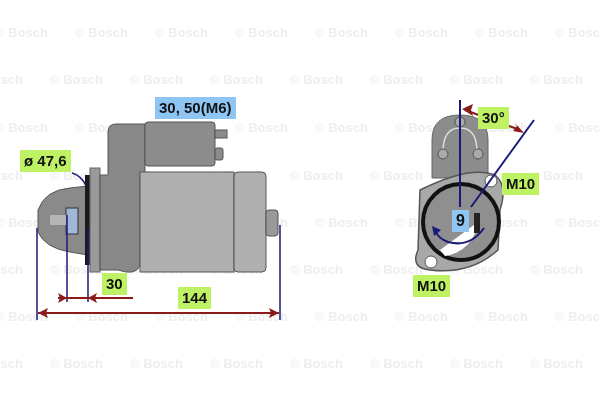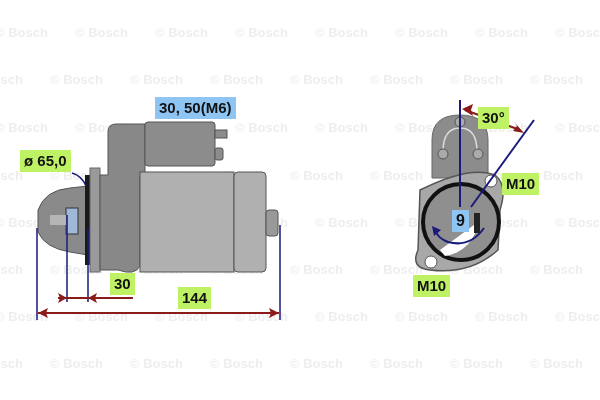--- a/index.html
+++ b/index.html
@@ -138,20 +138,20 @@
     <line x1="534" y1="120" x2="471" y2="207" stroke="#1a1a7a" stroke-width="2"></line>
     <line x1="465" y1="110" x2="520" y2="130" stroke="#8b1a1a" stroke-width="2" stroke-dasharray="0"></line>
     <polygon points="462,109 473,104 471,110 473,116" fill="#8b1a1a"></polygon>
     <polygon points="524,133 513,131 517,126 514,122" fill="#8b1a1a"></polygon>
 
     <rect x="474" y="213" width="6" height="20" fill="#222"></rect>
   </g>
 </svg>
 
 <div class="label blue" style="left:155px; top:97px;">30, 50(M6)</div>
-<div class="label yellow" style="left:20px; top:150px;">ø 65,0</div>
-<div class="label yellow" style="left:110px; top:273px;">30</div>
+<div class="label yellow" style="left:20px; top:150px;">ø 47,6</div>
+<div class="label yellow" style="left:102px; top:273px;">30</div>
 <div class="label yellow" style="left:178px; top:287px;">144</div>
 
 <div class="label yellow" style="left:478px; top:107px;">30°</div>
 <div class="label blue" style="left:452px; top:210px; font-size:16px;">9</div>
 <div class="label yellow" style="left:502px; top:173px;">M10</div>
 <div class="label yellow" style="left:413px; top:275px;">M10</div>
 
 </body></html>

